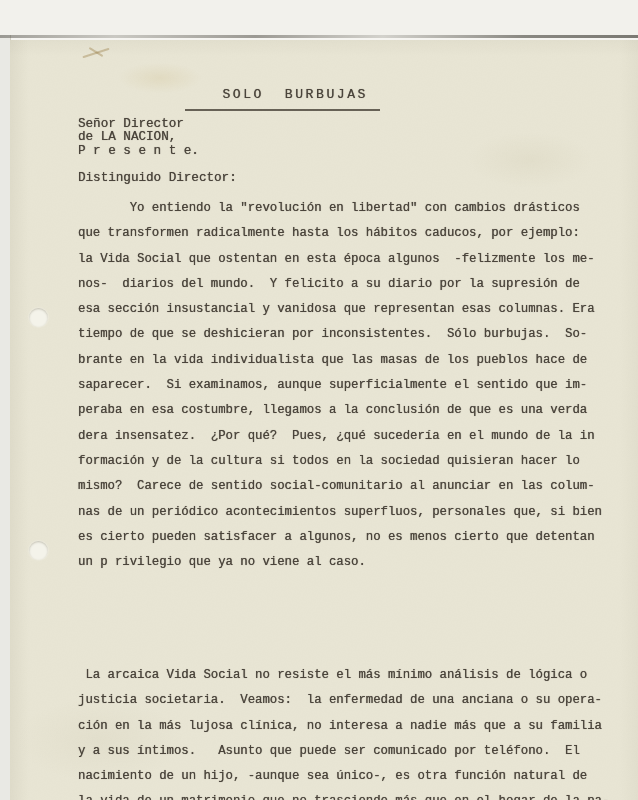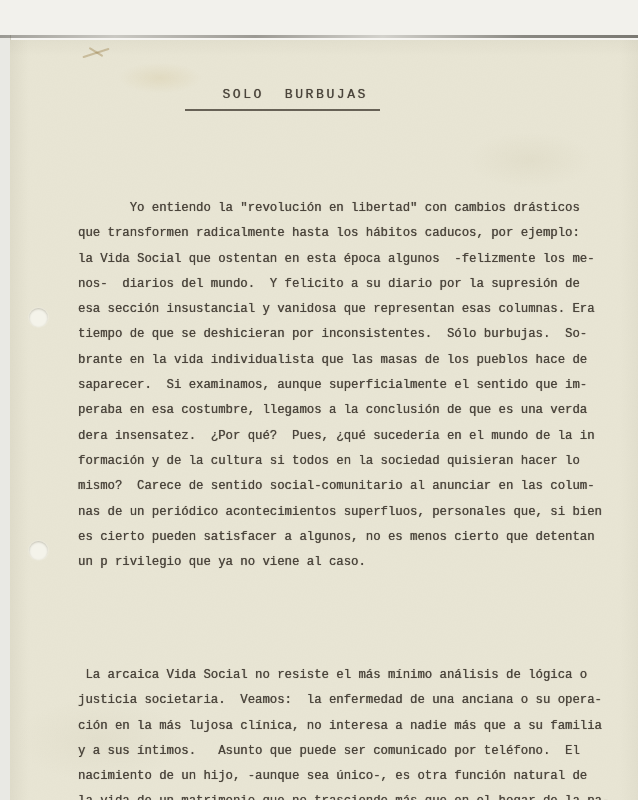--- a/index.html
+++ b/index.html
@@ -104,21 +104,25 @@
 
     <div class="pencil-mark">
       <span class="stroke s1"></span>
       <span class="stroke s2"></span>
     </div>
 
     <div class="paper-bottom-edge"></div>
 
     <div class="ink doc-title">SOLO  BURBUJAS</div>
 
+    <div class="ink recipient">Señor Director
+de LA NACION,
+P r e s e n t e.</div>
 
+    <div class="ink salutation">Distinguido Director:</div>
 
     <div class="ink para para-1">       Yo entiendo la "revolución en libertad" con cambios drásticos
 que transformen radicalmente hasta los hábitos caducos, por ejemplo:
 la Vida Social que ostentan en esta época algunos  -felizmente los me-
 nos-  diarios del mundo.  Y felicito a su diario por la supresión de
 esa sección insustancial y vanidosa que representan esas columnas. Era
 tiempo de que se deshicieran por inconsistentes.  Sólo burbujas.  So-
 brante en la vida individualista que las masas de los pueblos hace de
 saparecer.  Si examinamos, aunque superficialmente el sentido que im-
 peraba en esa costumbre, llegamos a la conclusión de que es una verda

